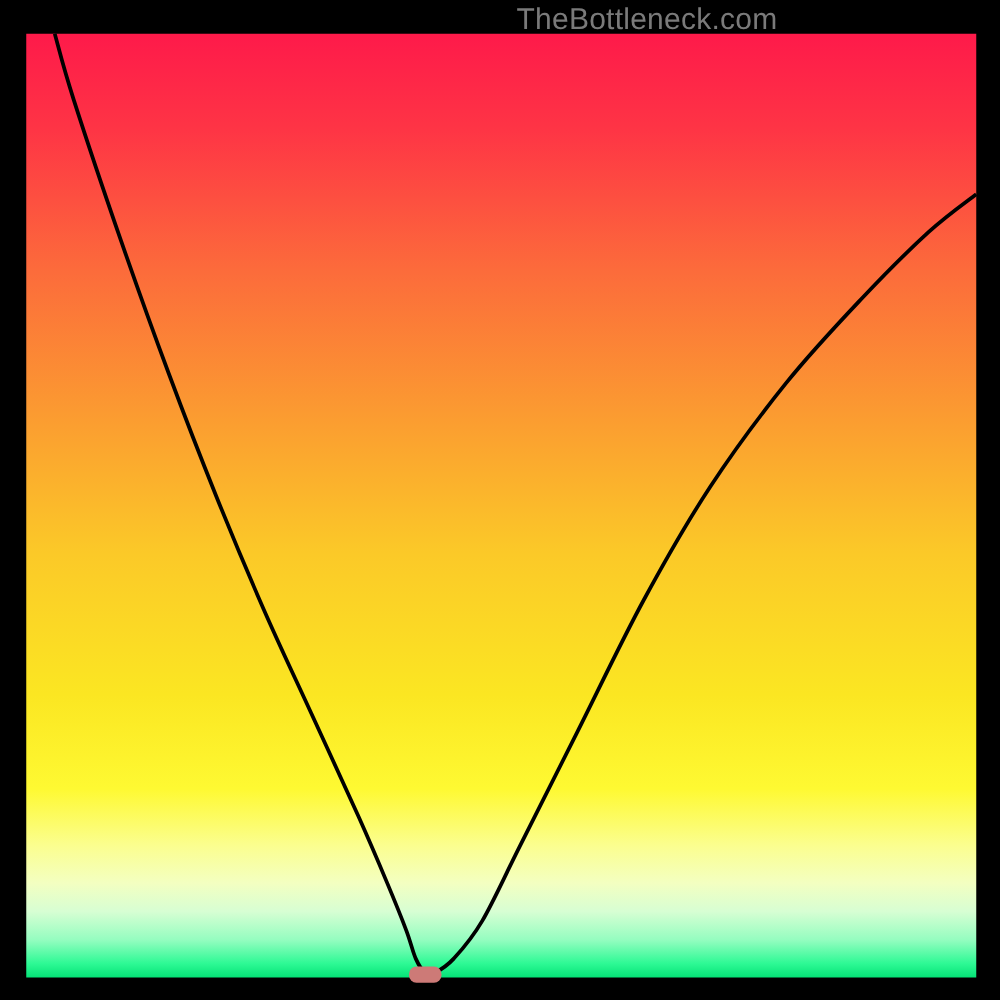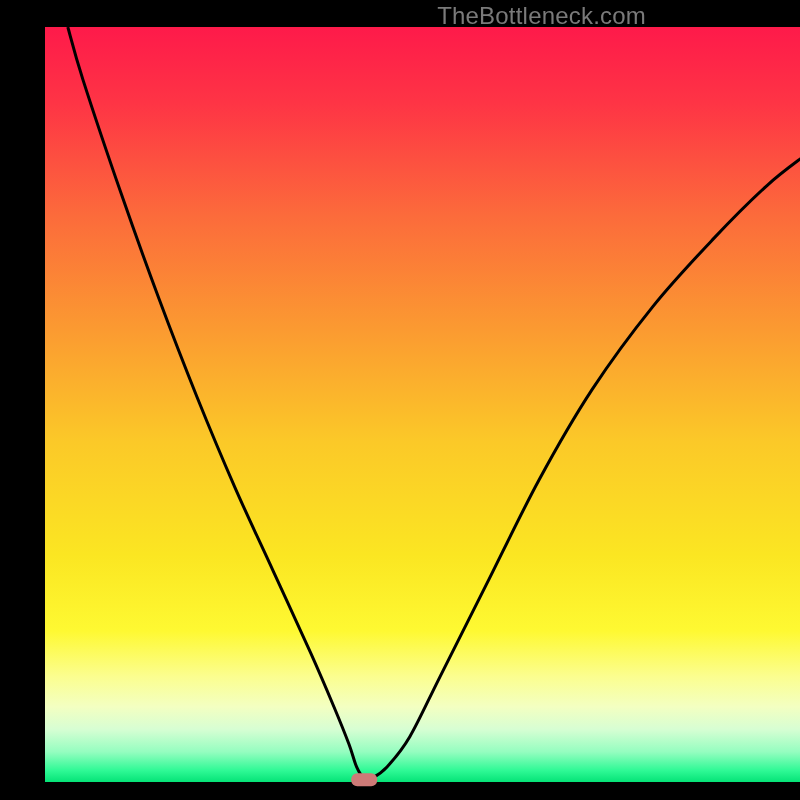--- a/index.html
+++ b/index.html
@@ -9,21 +9,20 @@
     height: 800px;
     background: #000;
     overflow: hidden;
     font-family: Arial, sans-serif;
   }
   .chart-container {
     position: relative;
     width: 640px;
     height: 800px;
     background: #000;
-    margin-left: 24px;
   }
   .watermark {
     position: absolute;
     top: 2px;
     right: 18px;
     color: #7a7a7a;
     font-size: 24px;
     font-weight: 500;
     z-index: 10;
     letter-spacing: 0.2px;

